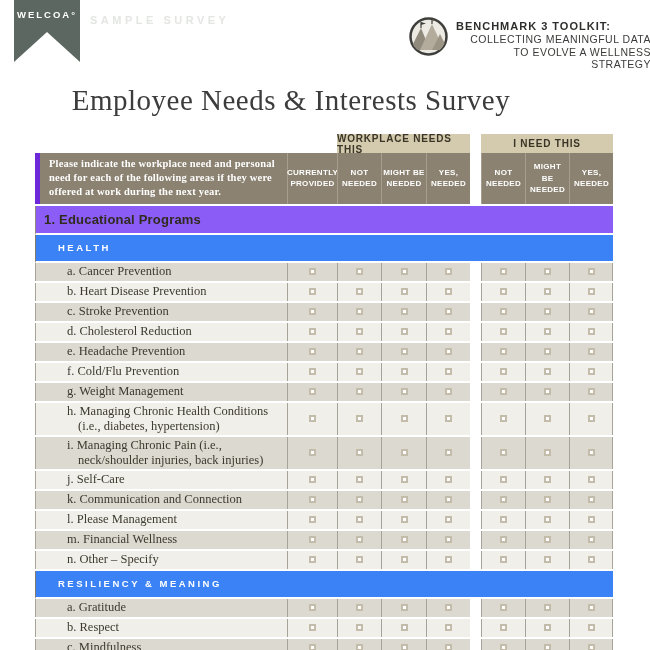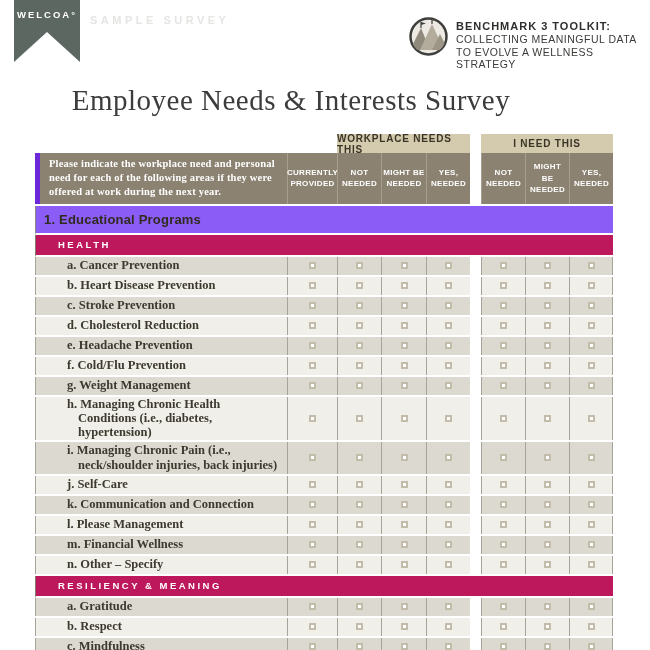--- a/index.html
+++ b/index.html
@@ -11,21 +11,21 @@
   .ribbon-label { display:block; text-align:center; padding-top:9px; color:#fff;
                   font-size:9.5px; font-weight:bold; letter-spacing:2px; }
   .ribbon-notch { position:absolute; bottom:0; left:0; width:0; height:0;
                   border-left:33px solid transparent; border-right:33px solid transparent;
                   border-bottom:30px solid #ffffff; }
   .sample-label { position:absolute; left:90px; top:14px; color:#e4e6e3;
                   font-size:11px; font-weight:bold; letter-spacing:3.5px; }
   .toolkit-icon { position:absolute; left:408px; top:16px; }
   .toolkit-text { position:absolute; left:456px; top:20px; width:195px; }
   .toolkit-title { font-size:11px; font-weight:bold; letter-spacing:1px; color:#2e2e2c; line-height:1.2; }
-  .toolkit-sub { font-size:10.5px; letter-spacing:0.5px; color:#3b3b39; line-height:1.2; }
+  .toolkit-sub { font-size:10.5px; letter-spacing:0.5px; color:#3b3b39; line-height:1.2;text-align:right; }
 
   .page-title { position:absolute; left:0; top:84px; width:582px; text-align:center;
                 font-family:"Liberation Serif", serif; font-size:29px; color:#3c3c3c;
                 letter-spacing:0.5px; font-weight:normal; }
 
   
   .survey { position:absolute; left:35px; top:134px; width:578px; }
   .trow { display:flex; }
   .wlabel{width:252px;} .w0{width:50px;} .w1{width:44px;} .w2{width:45px;} .w3{width:44px;}
   .wgap{width:11px;} .w4{width:44px;} .w5{width:44px;} .w6{width:44px;}
@@ -45,33 +45,33 @@
            border-left:1px solid #a79e8e; padding:2px 1px; }
   .hlabel { justify-content:flex-start; text-align:left; border-left:5px solid #6d28d9;
             font-family:"Liberation Serif", serif; font-size:10.5px; font-weight:bold;
             letter-spacing:0.2px; line-height:1.35; padding:4px 10px 4px 9px; }
   .hgap { background:#fff; border:none; }
 
   
   .section-bar { height:29px; background:#8b5cf6; border-bottom:2px solid #fff;
                  border-left:1px solid #8f897b; display:flex; align-items:center; padding-left:8px;
                  font-size:13px; font-weight:bold; color:#2f2b1e; letter-spacing:0.2px; }
-  .subbar { height:22px; background:#be185d; border-bottom:2px solid #fff;
+  .subbar { height:28px; background:#3b82f6; border-bottom:2px solid #fff;
             border-left:1px solid #827a6b; display:flex; align-items:center; padding-left:22px;
             color:#fff; font-size:9.5px; font-weight:bold; letter-spacing:2.5px; }
 
   
   .row { display:flex; border-bottom:2px solid #fff; min-height:20px; }
   .row.tall { min-height:34px; }
   .cell { display:flex; align-items:center; }
   .row.dark .cell { background:#dcd9d0; }
   .row.light .cell { background:#f1efe9; }
   .rowlabel { font-family:"Liberation Serif", serif; font-size:12.5px; color:#3c392f;
               padding-left:42px; text-indent:-11px; line-height:1.15;
-              border-left:1px solid #a8a399; padding-right:6px;font-weight:bold; }
+              border-left:1px solid #a8a399; padding-right:6px; }
   .checkcell { justify-content:center; border-left:1px solid #a8a399; }
   .w6.checkcell { border-right:1px solid #a8a399; }
   .gapcell { background:#fff !important; }
   .cb { width:7px; height:7px; background:#fff; border:2px solid #c4bcaa; display:inline-block; }
 </style>
 </head>
 <body>
 
 <div class="ribbon">
   <span class="ribbon-label">WELCOA°</span>

